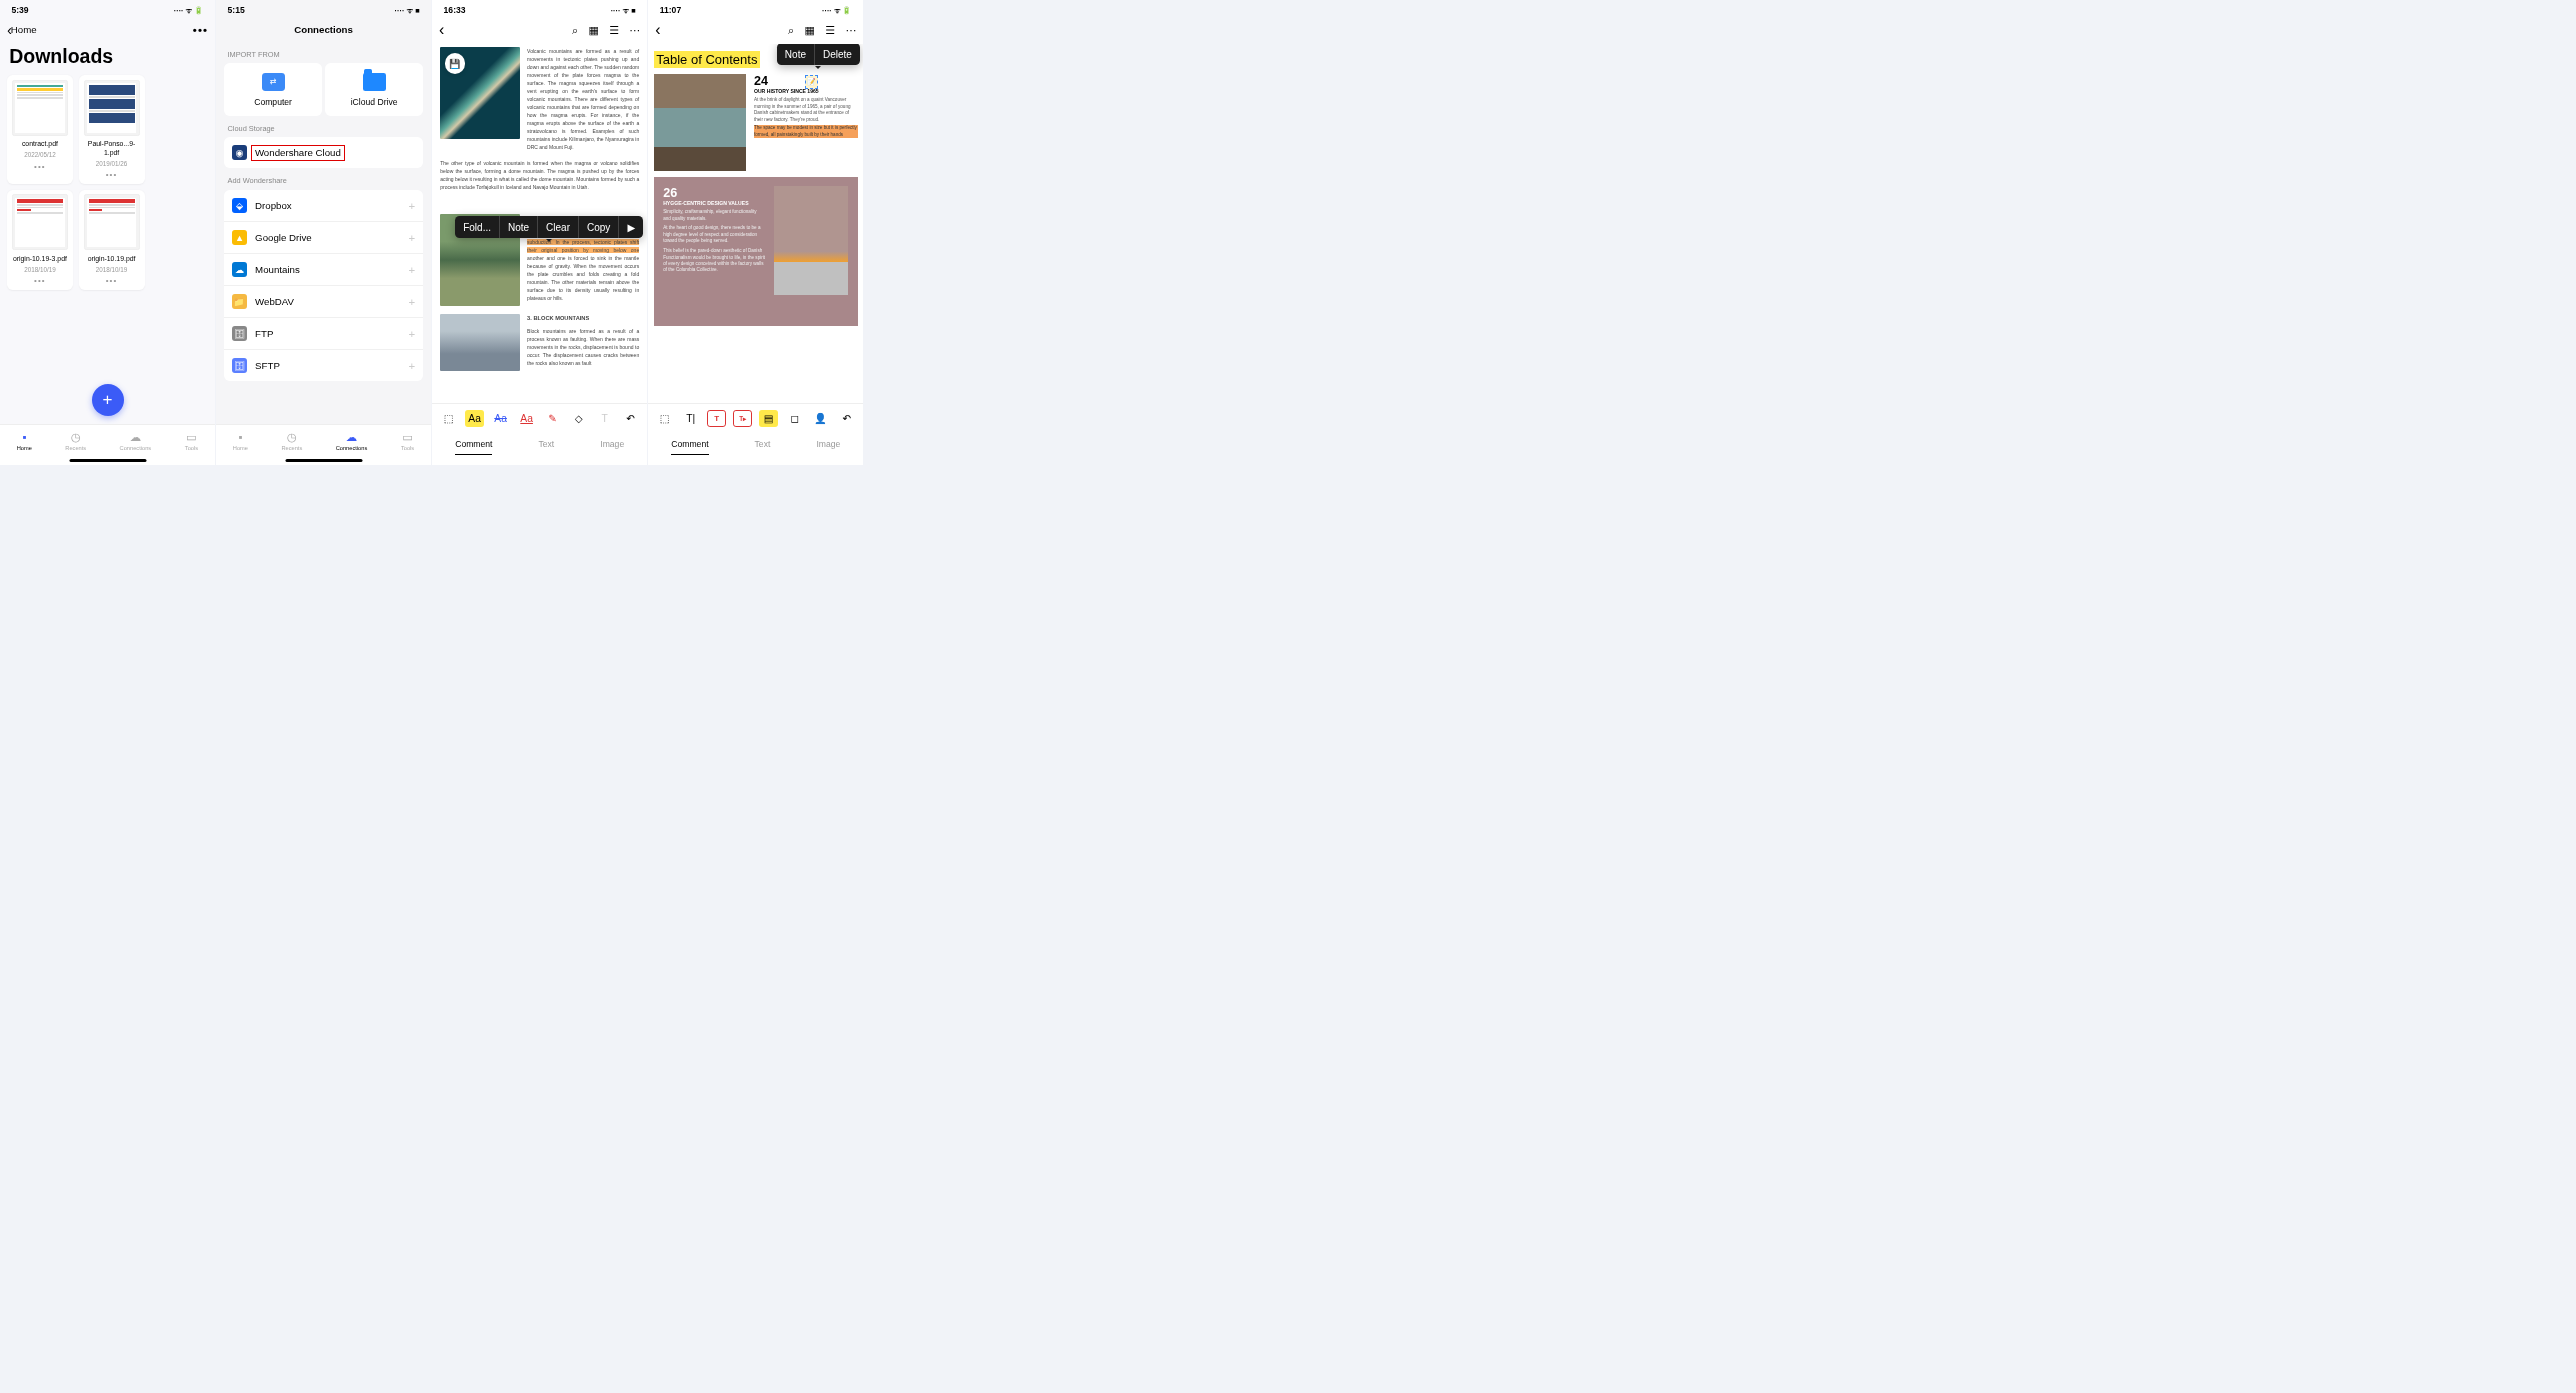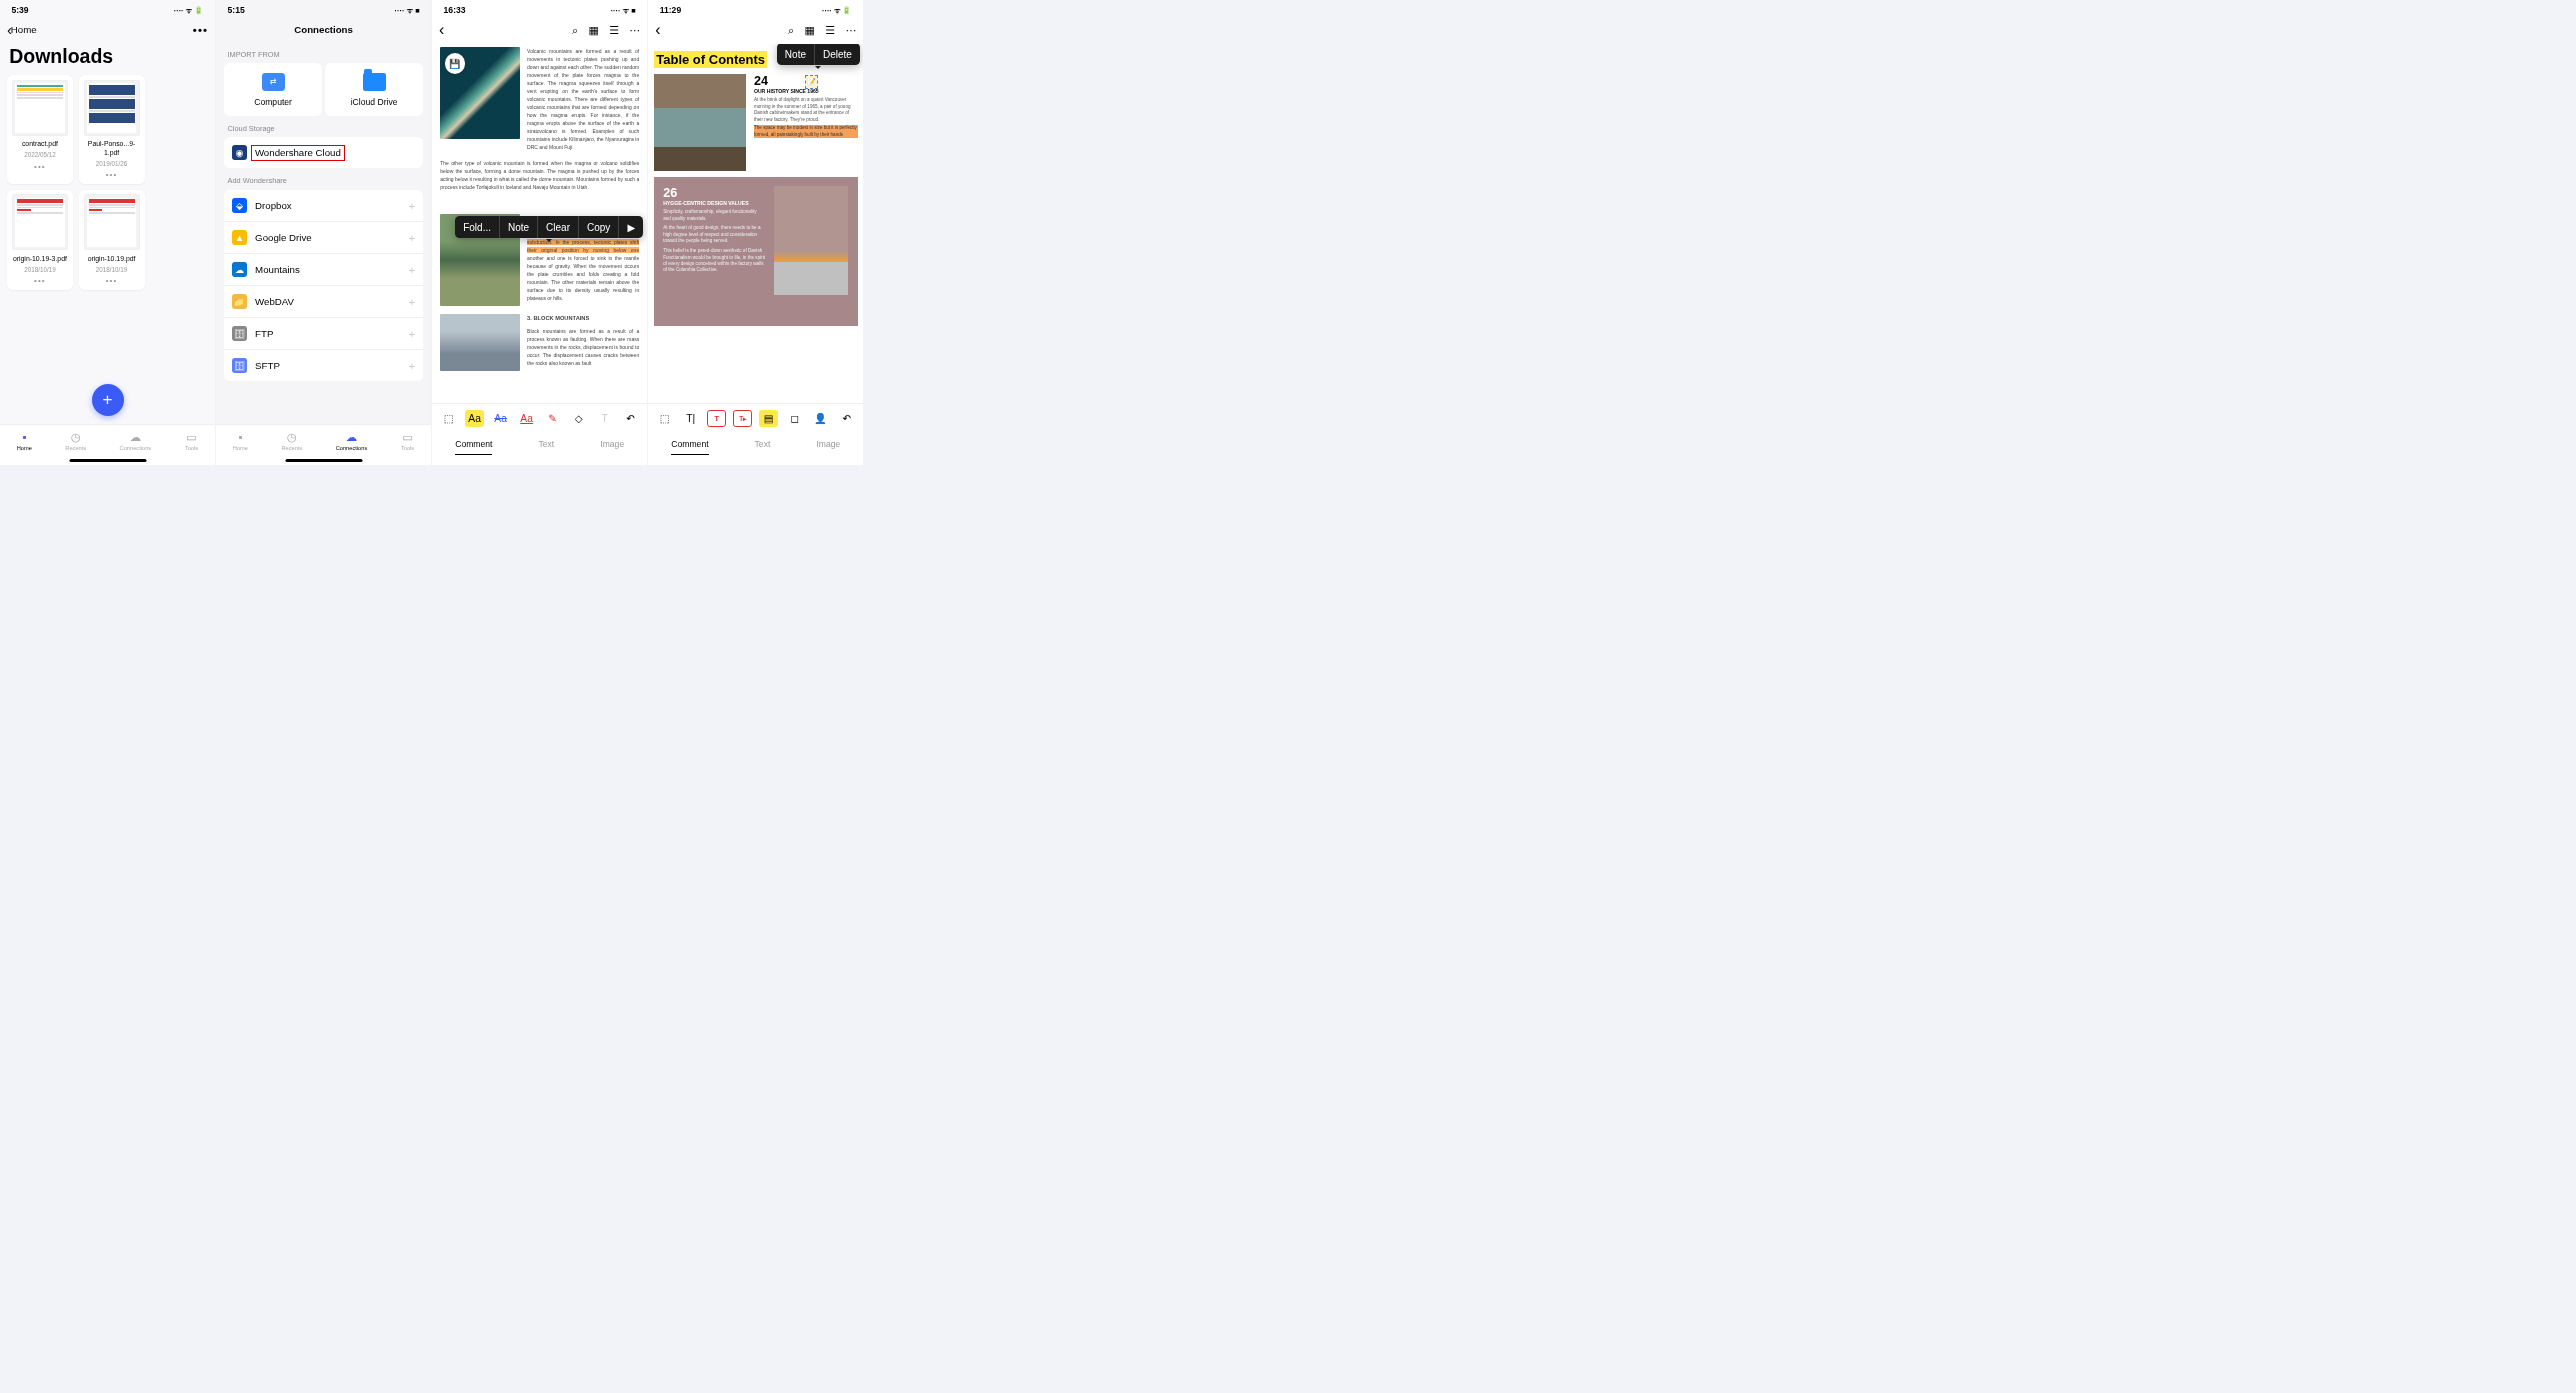--- a/index.html
+++ b/index.html
@@ -66,21 +66,21 @@
 .ctx-item:last-child{border-right:none}
 .save-badge{position:absolute;top:9.2px;left:12.6px;width:20.6px;height:20.6px;background:#fff;border-radius:10.3px;box-shadow:0 1.1px 4.6px rgba(0,0,0,0.15);display:flex;align-items:center;justify-content:center;font-size:9.2px}
 .tool-row{display:flex;justify-content:space-around;padding:5.7px 3.4px;border-top:0.6px solid #eee;align-items:center}
 .tool-btn{width:19.5px;height:17px;display:flex;align-items:center;justify-content:center;font-size:10.3px;border-radius:2.9px;cursor:pointer}
 .tool-btn.sel{background:#ffe94a}
 .tool-btn.red-box{border:0.9px solid #d33;color:#d33;font-size:8px;font-weight:600}
 .mode-tabs{display:flex;justify-content:space-around;padding:6.9px 0 10.3px}
 .mode-tab{font-size:8.6px;color:#999;padding-bottom:4.6px}
 .mode-tab.active{color:#000;font-weight:400;border-bottom:1.1px solid #000}
 .nav-icons{display:flex;gap:10.3px;align-items:center;font-size:11px}
-.toc-highlight{background:#ffe94a;display:inline;padding:1.1px 2.3px;font-size:13px;font-weight:700}
+.toc-highlight{background:#ffe94a;display:inline;padding:1.1px 2.3px;font-size:13px;font-weight:400}
 .note-pin{position:absolute;top:31px;right:45px;width:13.7px;height:13.7px;border:0.9px dashed #3b8af7;display:flex;align-items:center;justify-content:center;background:#fff4cc;font-size:6.9px}
 .design-page{background:#fff;padding:4.6px 5.7px}
 .design-row{display:flex;gap:8px;margin-bottom:5.7px}
 .sofa-img{width:92px;height:97px;background:linear-gradient(180deg,#8a7560 35%,#7a9a9a 35%,#7a9a9a 75%,#5a4a3a 75%)}
 .chair-img{width:74px;height:109px;background:linear-gradient(180deg,#b09590 60%,#f0a030 70%,#c0c0c0 70%)}
 .design-text{font-size:4.6px;line-height:1.4;color:#555}
 .design-num{font-size:12.6px;font-weight:700}
 .design-sub{font-size:5.1px;font-weight:700;margin-bottom:3.4px}
 .design-band{background:#a8878a;padding:9.2px;color:#fff;display:flex;gap:9.2px}
 .hl-orange2{background:#f5a05a;color:#333}
@@ -315,21 +315,21 @@
   </div>
   <div class="mode-tabs">
     <div class="mode-tab active">Comment</div>
     <div class="mode-tab">Text</div>
     <div class="mode-tab">Image</div>
   </div>
 </div>
 
 <div class="screen">
   <div class="status-bar">
-    <span>11:29</span>
+    <span>11:07</span>
     <span class="status-icons">···· ᯤ 🔋</span>
   </div>
   <div class="nav-bar">
     <span class="back-btn">‹</span>
     <div class="nav-icons">
       <span>⌕</span>
       <span>▦</span>
       <span>☰</span>
       <span>⋯</span>
     </div>

